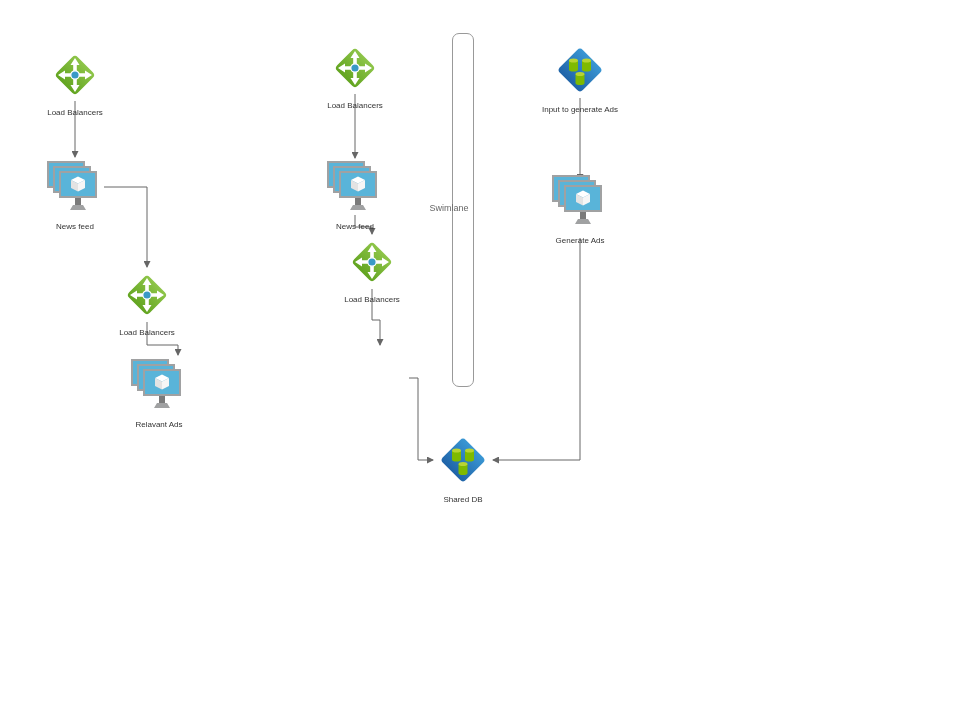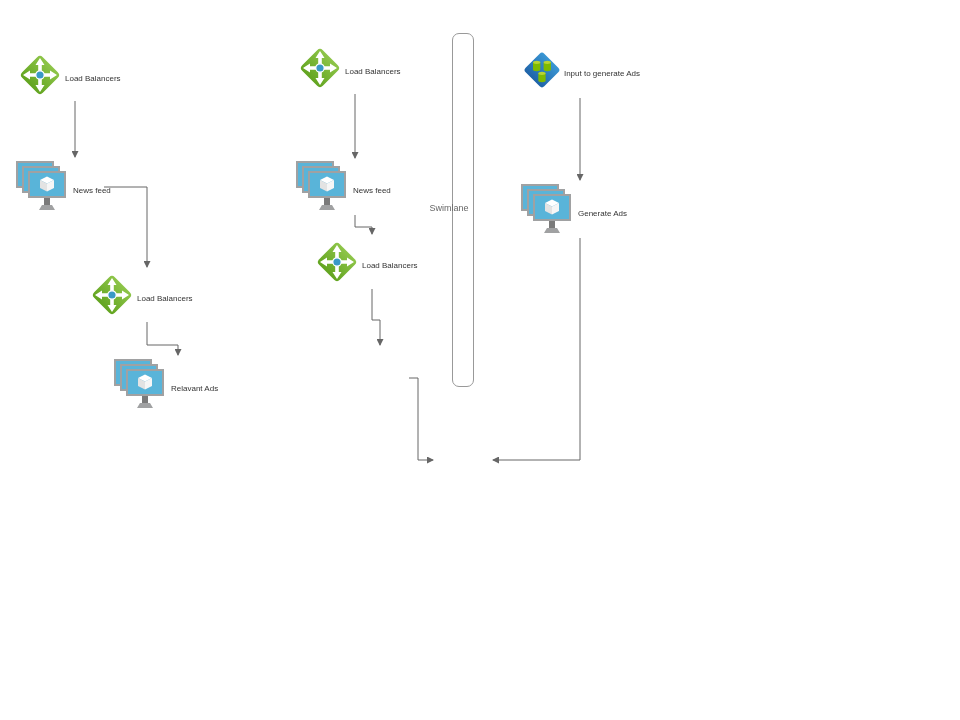--- a/index.html
+++ b/index.html
@@ -4,21 +4,21 @@
 <style>
   html,body{margin:0;padding:0;}
   body{
     width:960px;height:720px;position:relative;overflow:hidden;
     background:#ffffff;
     font-family:"Liberation Sans", sans-serif;
   }
   .canvas{position:absolute;left:0;top:0;width:960px;height:720px;}
   .node{
     position:absolute;width:120px;
-    display:flex;flex-direction:row;align-items:center;
+    display:flex;flex-direction:column;align-items:center;
   }
   .node .label{
     margin-top:8px;font-size:8px;line-height:1.15;color:#333;
     text-align:center;white-space:nowrap;
   }
   .edges{position:absolute;left:0;top:0;width:960px;height:720px;pointer-events:none;}
   .edge{fill:none;stroke:#666;stroke-width:1;}
   .swimlane{
     position:absolute;left:452px;top:33px;width:20px;height:352px;
     border:1px solid #999;border-radius:7px;background:transparent;
@@ -118,21 +118,21 @@
     <span class="label">News feed</span>
   </div>
 
   <div class="node" style="left:87px;top:270px">
     <svg width="50" height="50">
         <use href="#sym-lb"></use>
       </svg>
     <span class="label">Load Balancers</span>
   </div>
 
-  <div class="node" style="left:113px;top:358px">
+  <div class="node" style="left:99px;top:358px">
     <svg width="58" height="54">
         <use href="#sym-vm"></use>
       </svg>
     <span class="label">Relavant Ads</span>
   </div>
 
   <div class="node" style="left:295px;top:43px">
     <svg width="50" height="50">
         <use href="#sym-lb"></use>
       </svg>
@@ -147,28 +147,34 @@
   </div>
 
   <div class="node" style="left:312px;top:237px">
     <svg width="50" height="50">
         <use href="#sym-lb"></use>
       </svg>
     <span class="label">Load Balancers</span>
   </div>
 
 
+  <div class="node" style="left:403px;top:433px">
+    <svg width="54" height="54">
+        <use href="#sym-db"></use>
+      </svg>
+    <span class="label">Shared DB</span>
+  </div>
 
   <div class="node" style="left:520px;top:43px">
     <svg width="54" height="54">
         <use href="#sym-db"></use>
       </svg>
     <span class="label">Input to generate Ads</span>
   </div>
 
-  <div class="node" style="left:520px;top:183px">
+  <div class="node" style="left:520px;top:174px">
     <svg width="58" height="54">
         <use href="#sym-vm"></use>
       </svg>
     <span class="label">Generate Ads</span>
   </div>
 
 </div>
 
 </body></html>

